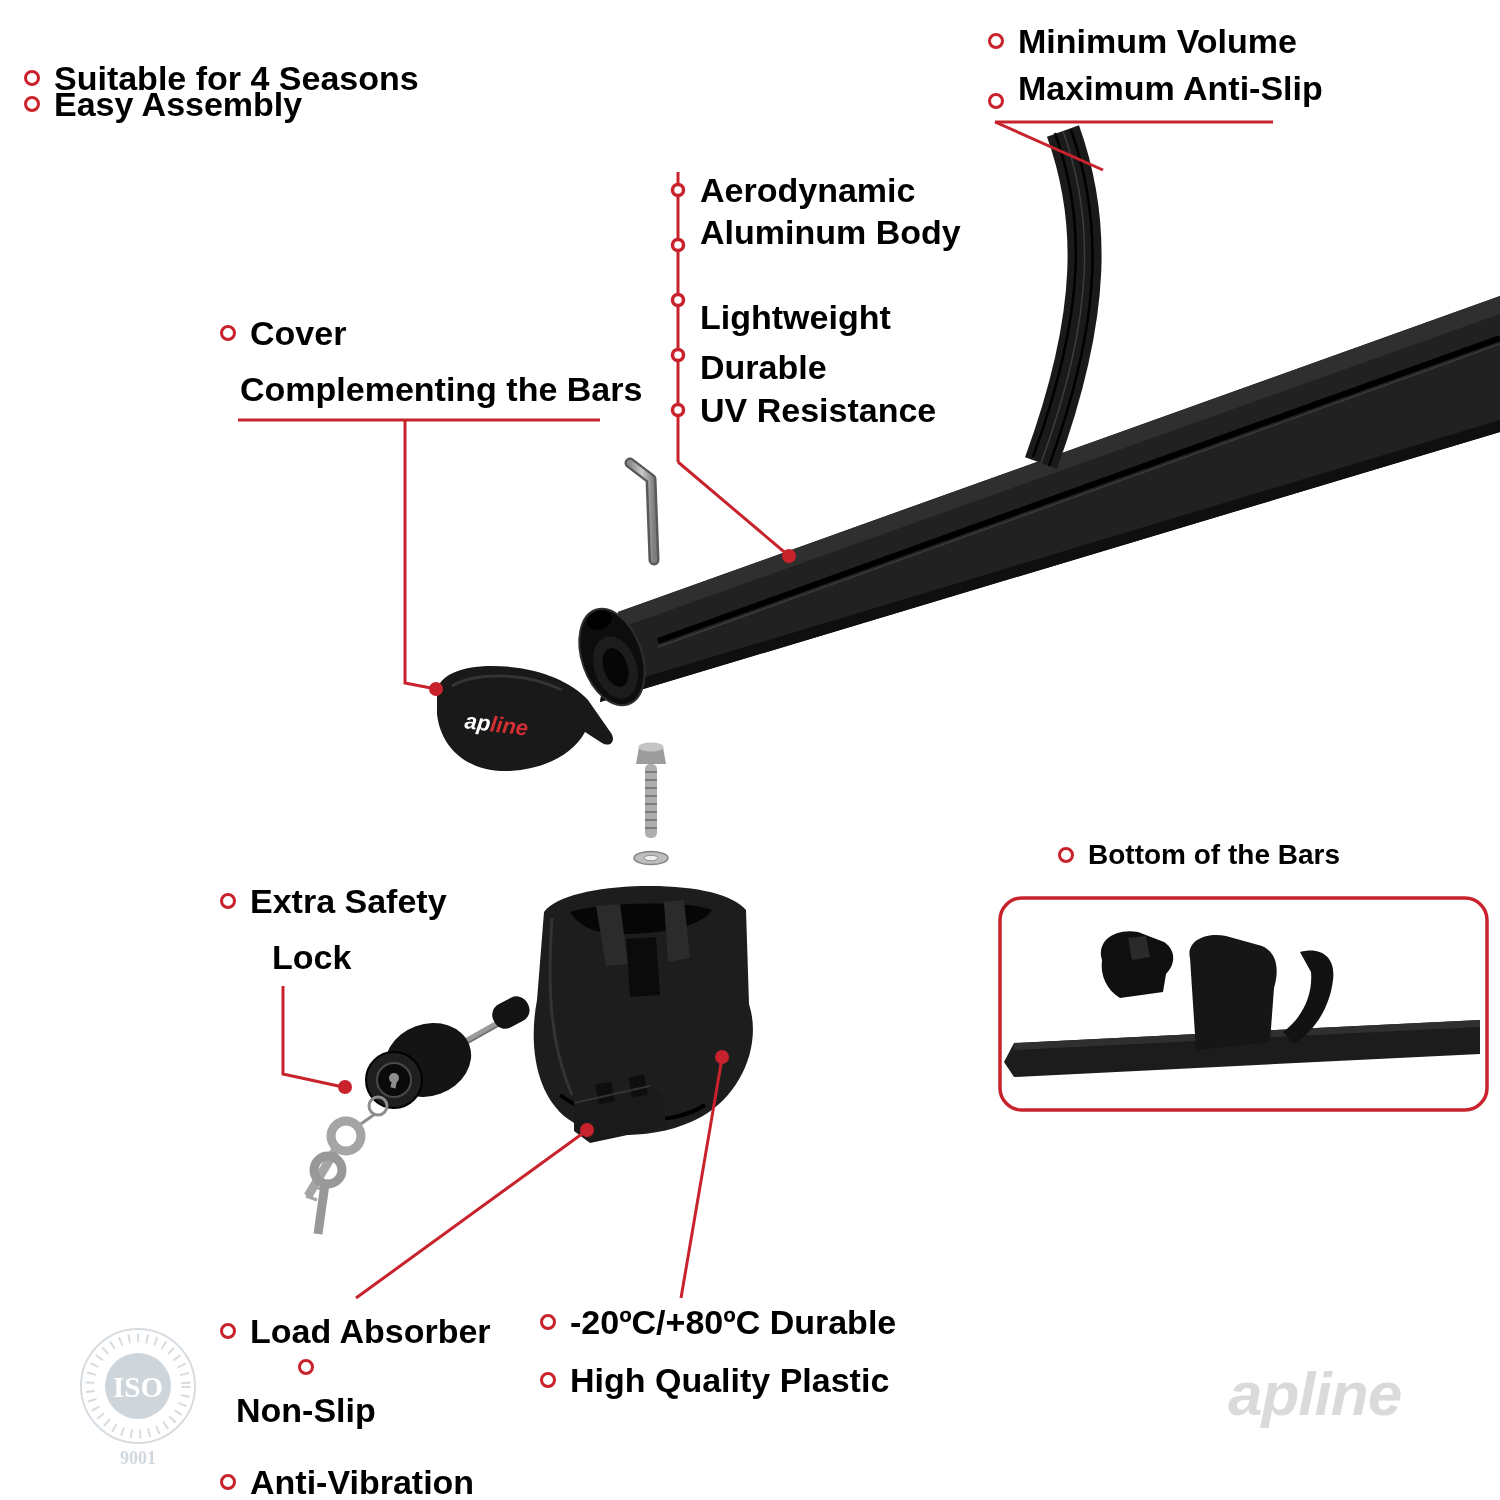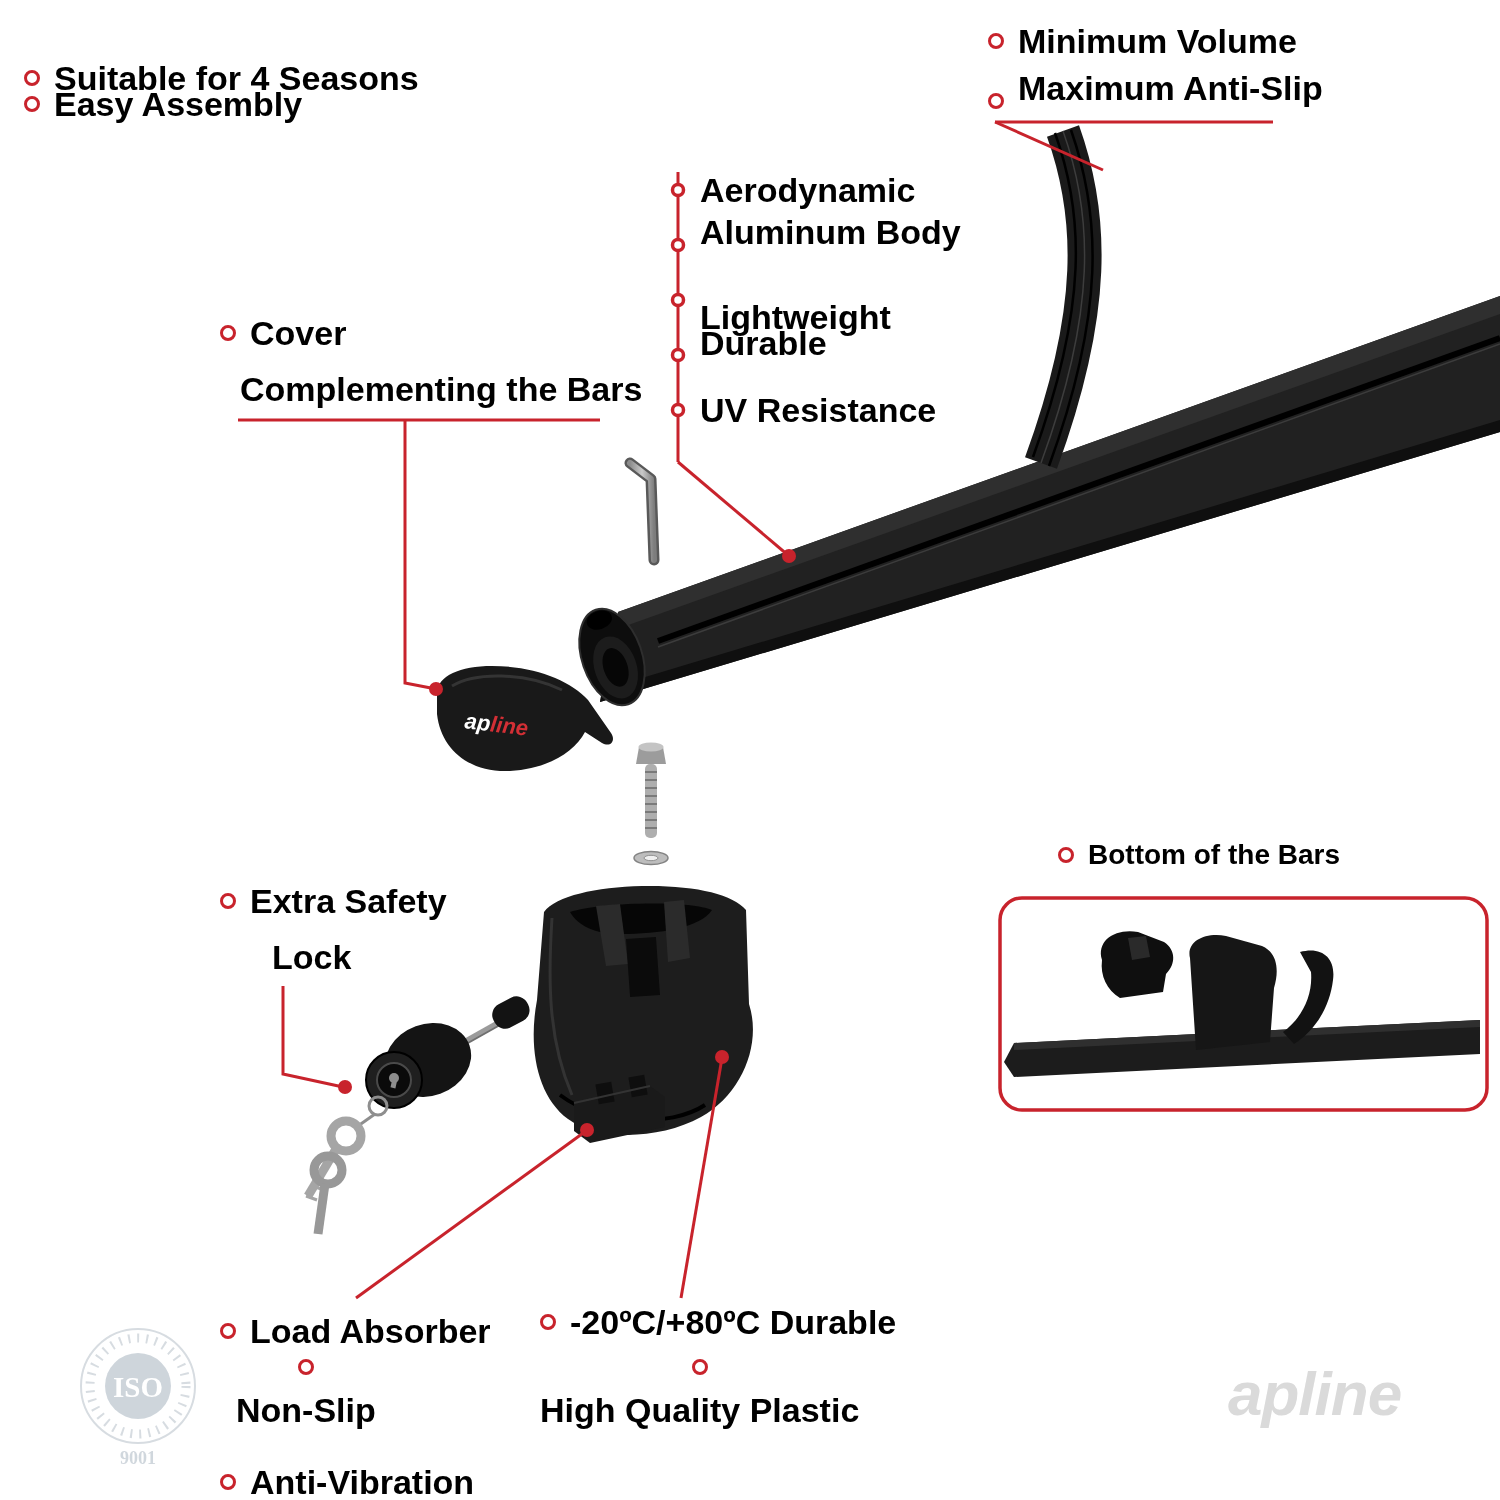--- a/index.html
+++ b/index.html
@@ -178,21 +178,21 @@
 
   <div class="label" style="left:700px;top:169px;">
     <span>Aerodynamic</span>
   </div>
   <div class="label" style="left:700px;top:211px;">
     <span>Aluminum Body</span>
   </div>
   <div class="label" style="left:700px;top:273px;margin-top:23px;">
     <span>Lightweight</span>
   </div>
-  <div class="label" style="left:700px;top:322px;justify-content:flex-end;">
+  <div class="label" style="left:700px;top:346px;justify-content:flex-end;">
     <span>Durable</span>
   </div>
   <div class="label" style="left:700px;top:389px;">
     <span>UV Resistance</span>
   </div>
 
   <div class="label" style="left:220px;top:312px;">
     <span class="bullet"></span>
     <span>Cover</span>
   </div>
@@ -223,20 +223,20 @@
   </div>
   <div class="label" style="left:220px;top:1417px;margin-top:44px;">
     <span class="bullet"></span>
     <span>Anti-Vibration</span>
   </div>
 
   <div class="label" style="left:540px;top:1301px;">
     <span class="bullet"></span>
     <span>-20ºC/+80ºC Durable</span>
   </div>
-  <div class="label" style="left:540px;top:1359px;flex-direction:column;">
+  <div class="label" style="left:540px;top:1359px;">
     <span class="bullet"></span>
     <span>High Quality Plastic</span>
   </div>
 
   <div class="watermark" style="left:1228px;top:1358px;">apline</div>
 
 </div>
 
 </body></html>

